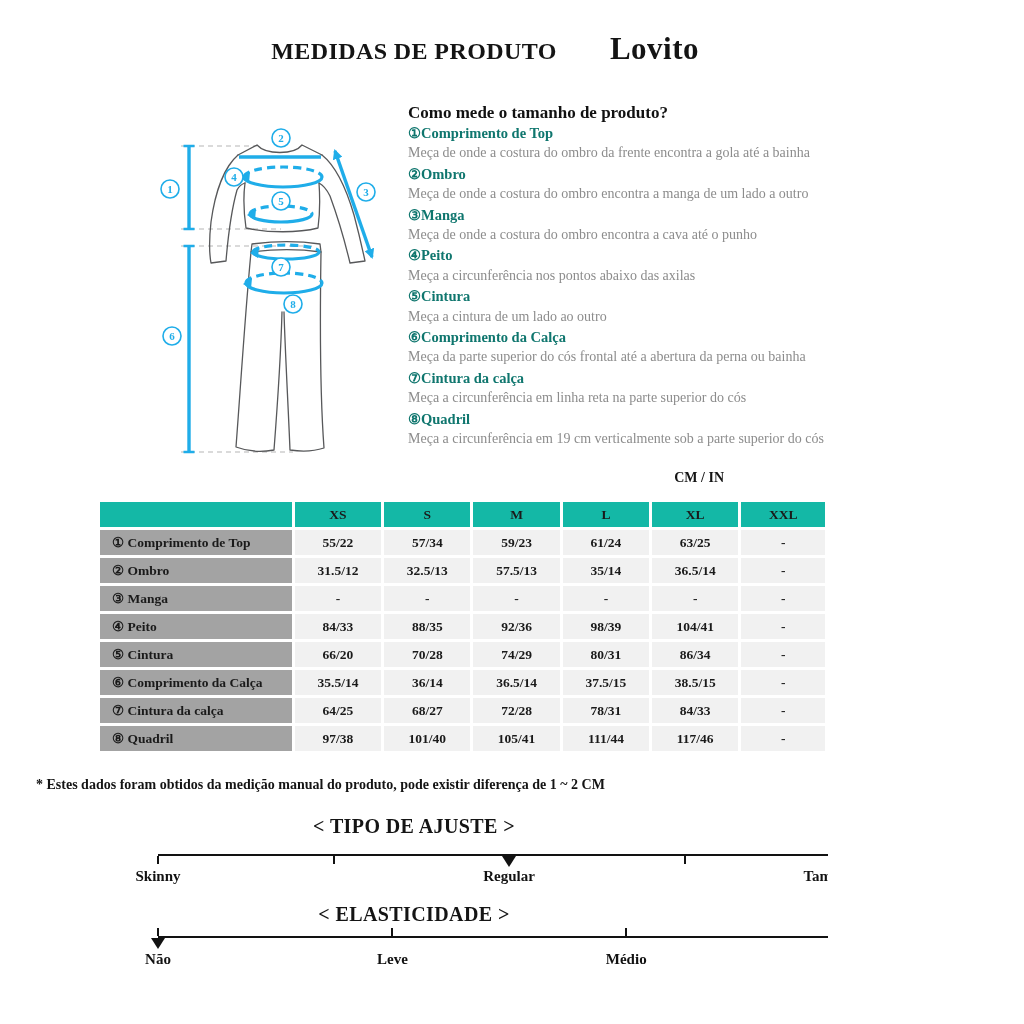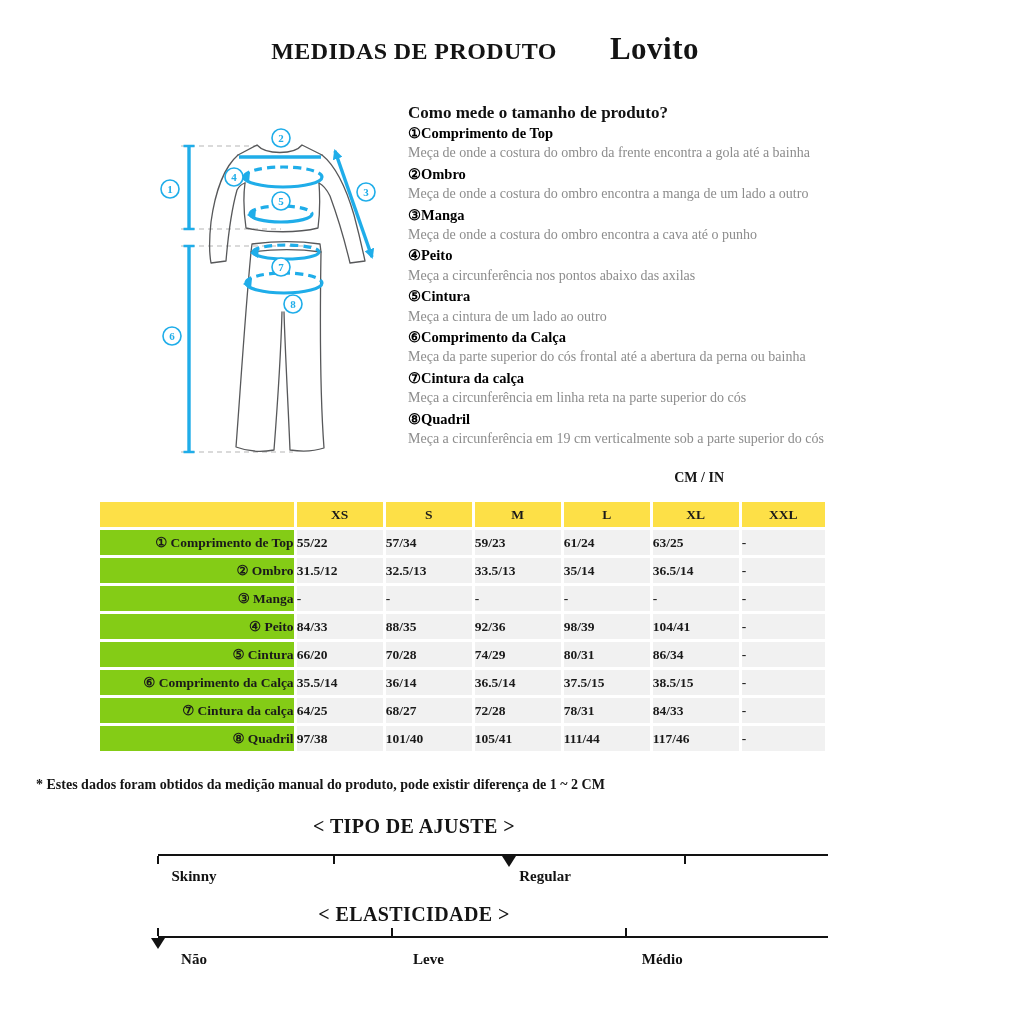--- a/index.html
+++ b/index.html
@@ -13,38 +13,38 @@
     text-align: center; font-size: 24px; font-weight: 800; letter-spacing: 0.4px;
   }
   .brand {
     position: absolute; top: 31px; right: 129px;
     font-size: 31px; font-weight: 800; letter-spacing: 0.5px;
   }
   .diagram { position: absolute; left: 130px; top: 110px; }
 
   .howto { position: absolute; left: 408px; top: 103px; width: 530px; }
   .howto-heading { font-size: 17px; font-weight: 800; color: #111; }
-  .howto-label { font-size: 14.5px; font-weight: bold; line-height: 20.4px; color: #000000; }
+  .howto-label { font-size: 14.5px; font-weight: bold; line-height: 20.4px; color: #0f766e; }
   .howto-desc  { font-size: 14px; line-height: 20.4px; color: #8c8c8c; }
 
   .units { position: absolute; top: 470px; right: 104px; font-size: 14px; font-weight: 800; }
 
   table.size-table {
     position: absolute; left: 97px; top: 499px;
     border-collapse: separate; border-spacing: 3px; table-layout: fixed;
   }
   .size-table th, .size-table td {
     height: 25px; font-size: 13.5px; font-weight: bold; color: #1a1a1a;
     overflow: hidden; white-space: nowrap;
   }
   .size-table col.c-label { width: 200px; }
   .size-table col.c-size  { width: 99px;  }
-  .size-table thead th { background: #fde047; text-align: center; }
-  .size-table tbody th { background: #84cc16; text-align: right; padding-left: 21px; font-weight: bold; }
-  .size-table tbody td { background: #f1f1f1; }
+  .size-table thead th { background: #14b8a6; text-align: center; }
+  .size-table tbody th { background: #a3a3a3; text-align: left; padding-left: 12px; font-weight: bold; }
+  .size-table tbody td { background: #f1f1f1; text-align: center; }
 
   .note {
     position: absolute; top: 777px; left: 0; width: 100%;
     text-align: left; font-size: 14px; font-weight: 800; padding-left: 36px;
   }
   .scale-title {
     position: absolute; left: 0; width: 100%; text-align: center;
     font-size: 20px; font-weight: 800; letter-spacing: 0.4px;
   }
   #fit-title   { top: 815px; }
@@ -54,21 +54,21 @@
   #elast-line { top: 936px; }
   .scale-tick { position: absolute; width: 2px; height: 8px; background: #121212; transform: translateX(-50%); }
   .ticks-down .scale-tick { top: 2px; }
   .ticks-up   .scale-tick { top: -8px; }
   .scale-marker {
     position: absolute; top: 2px; transform: translateX(-50%);
     width: 0; height: 0;
     border-left: 7px solid transparent; border-right: 7px solid transparent;
     border-top: 11px solid #121212;
   }
-  .scale-labels { position: absolute; left: 158px; width: 702px; height: 20px; margin-left: 36px; }
+  .scale-labels { position: absolute; left: 158px; width: 702px; height: 20px; }
   #fit-labels   { top: 868px; }
   #elast-labels { top: 951px; }
   .scale-label {
     position: absolute; transform: translateX(-50%); white-space: nowrap;
     font-size: 15px; font-weight: 800; color: #121212;
   }
 </style>
 </head>
 <body>
 
@@ -240,21 +240,21 @@
           <td>57/34</td>
           <td>59/23</td>
           <td>61/24</td>
           <td>63/25</td>
           <td>-</td>
         </tr>
         <tr>
           <th>② Ombro</th>
           <td>31.5/12</td>
           <td>32.5/13</td>
-          <td>33.5/13</td>
+          <td>57.5/13</td>
           <td>35/14</td>
           <td>36.5/14</td>
           <td>-</td>
         </tr>
         <tr>
           <th>③ Manga</th>
           <td>-</td>
           <td>-</td>
           <td>-</td>
           <td>-</td>

